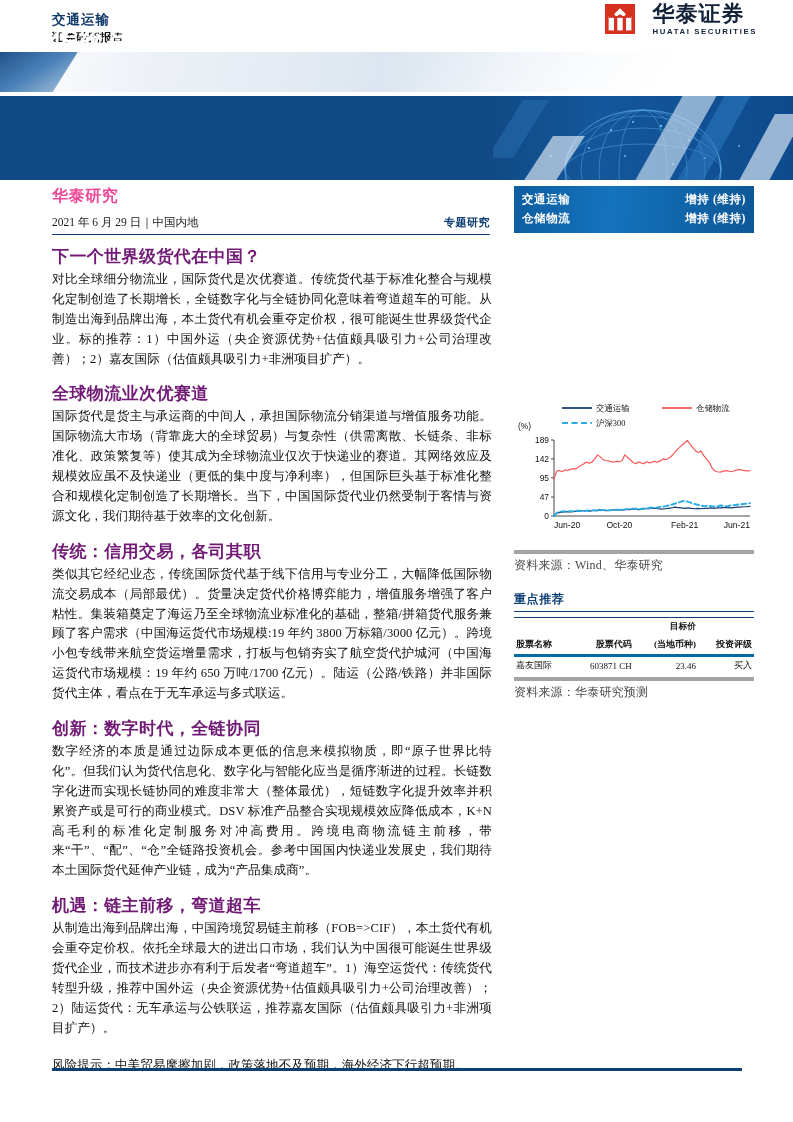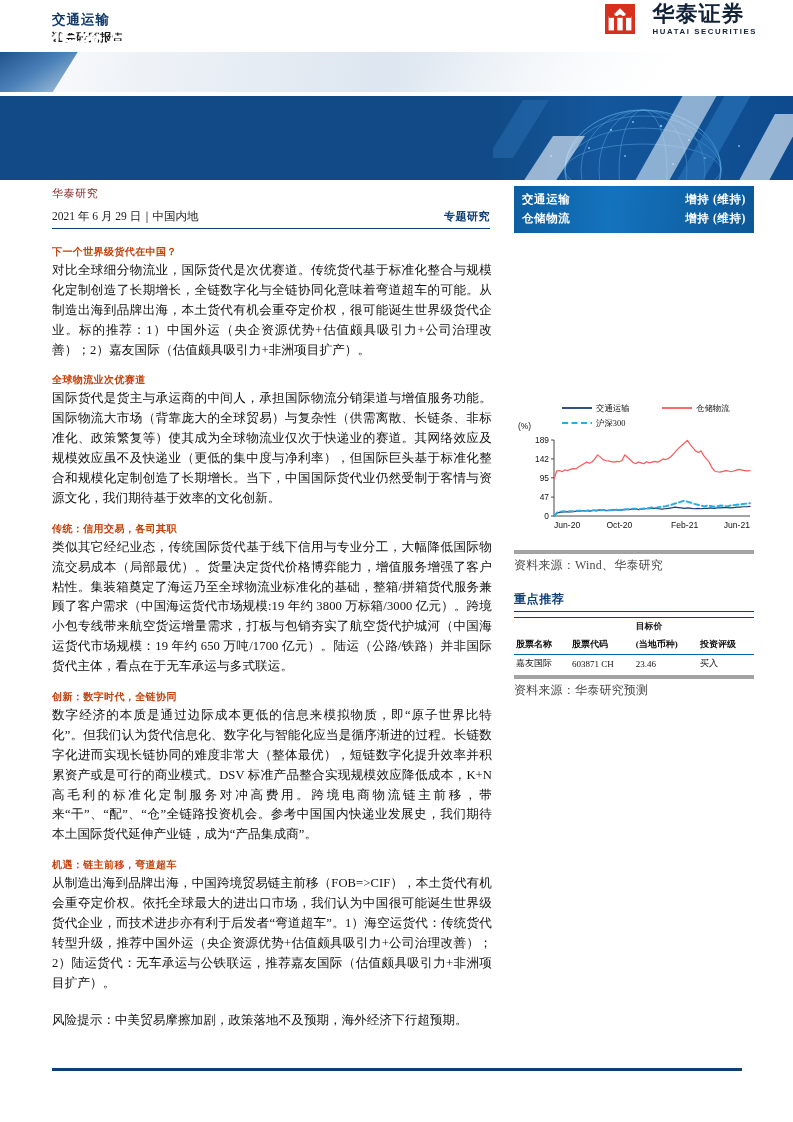--- a/index.html
+++ b/index.html
@@ -115,23 +115,23 @@
   }
 
   
   .meta-block {
     position: absolute;
     left: 52px;
     top: 186px;
     width: 438px;
   }
   .meta-brand {
-    font-size: 11px;
-    font-weight: 400;
-    color: #7f1d1d;
+    font-size: 16px;
+    font-weight: 700;
+    color: #ec4899;
     letter-spacing: 0.6px;
   }
   .meta-line {
     margin-top: 8px;
     display: flex;
     justify-content: space-between;
     align-items: baseline;
     border-bottom: 1.6px solid #0d3f77;
     padding-bottom: 4px;
   }
@@ -169,23 +169,23 @@
 
   
   .body-col {
     position: absolute;
     left: 52px;
     top: 245px;
     width: 440px;
   }
   .sec { margin-bottom: 13px; }
   .sec-head {
-    font-size: 10px;
-    font-weight: 700;
-    color: #c2410c;
+    font-size: 17px;
+    font-weight: 700;
+    color: #701a75;
     letter-spacing: 0.4px;
     margin-bottom: 2px;
   }
   .sec-body {
     font-size: 12.6px;
     line-height: 1.58;
     color: #111111;
     text-align: justify;
     text-justify: inter-ideograph;
     letter-spacing: 0.1px;
@@ -226,30 +226,30 @@
   
   .picks-block { margin-top: 17px; }
   .picks-table {
     width: 240px;
     border-collapse: collapse;
     margin-top: 5px;
     font-size: 9px;
   }
   .picks-table th, .picks-table td {
     padding: 2.5px 2px;
-    text-align: left;
+    text-align: right;
     color: #111111;
     white-space: nowrap;
   }
   .picks-table th { font-weight: 700; }
   .picks-table th:first-child, .picks-table td:first-child {
     text-align: left;
   }
   .picks-table thead tr.sub-head th {
-    border-bottom: 1px solid #0369a1;
+    border-bottom: 3px solid #0369a1;
   }
   .picks-table thead tr.top-head th {
     border-top: 1.4px solid #0d3f77;
     padding-top: 3px;
     font-size: 8.8px;
   }
 
   
   .footer-rule {
     position: absolute;

